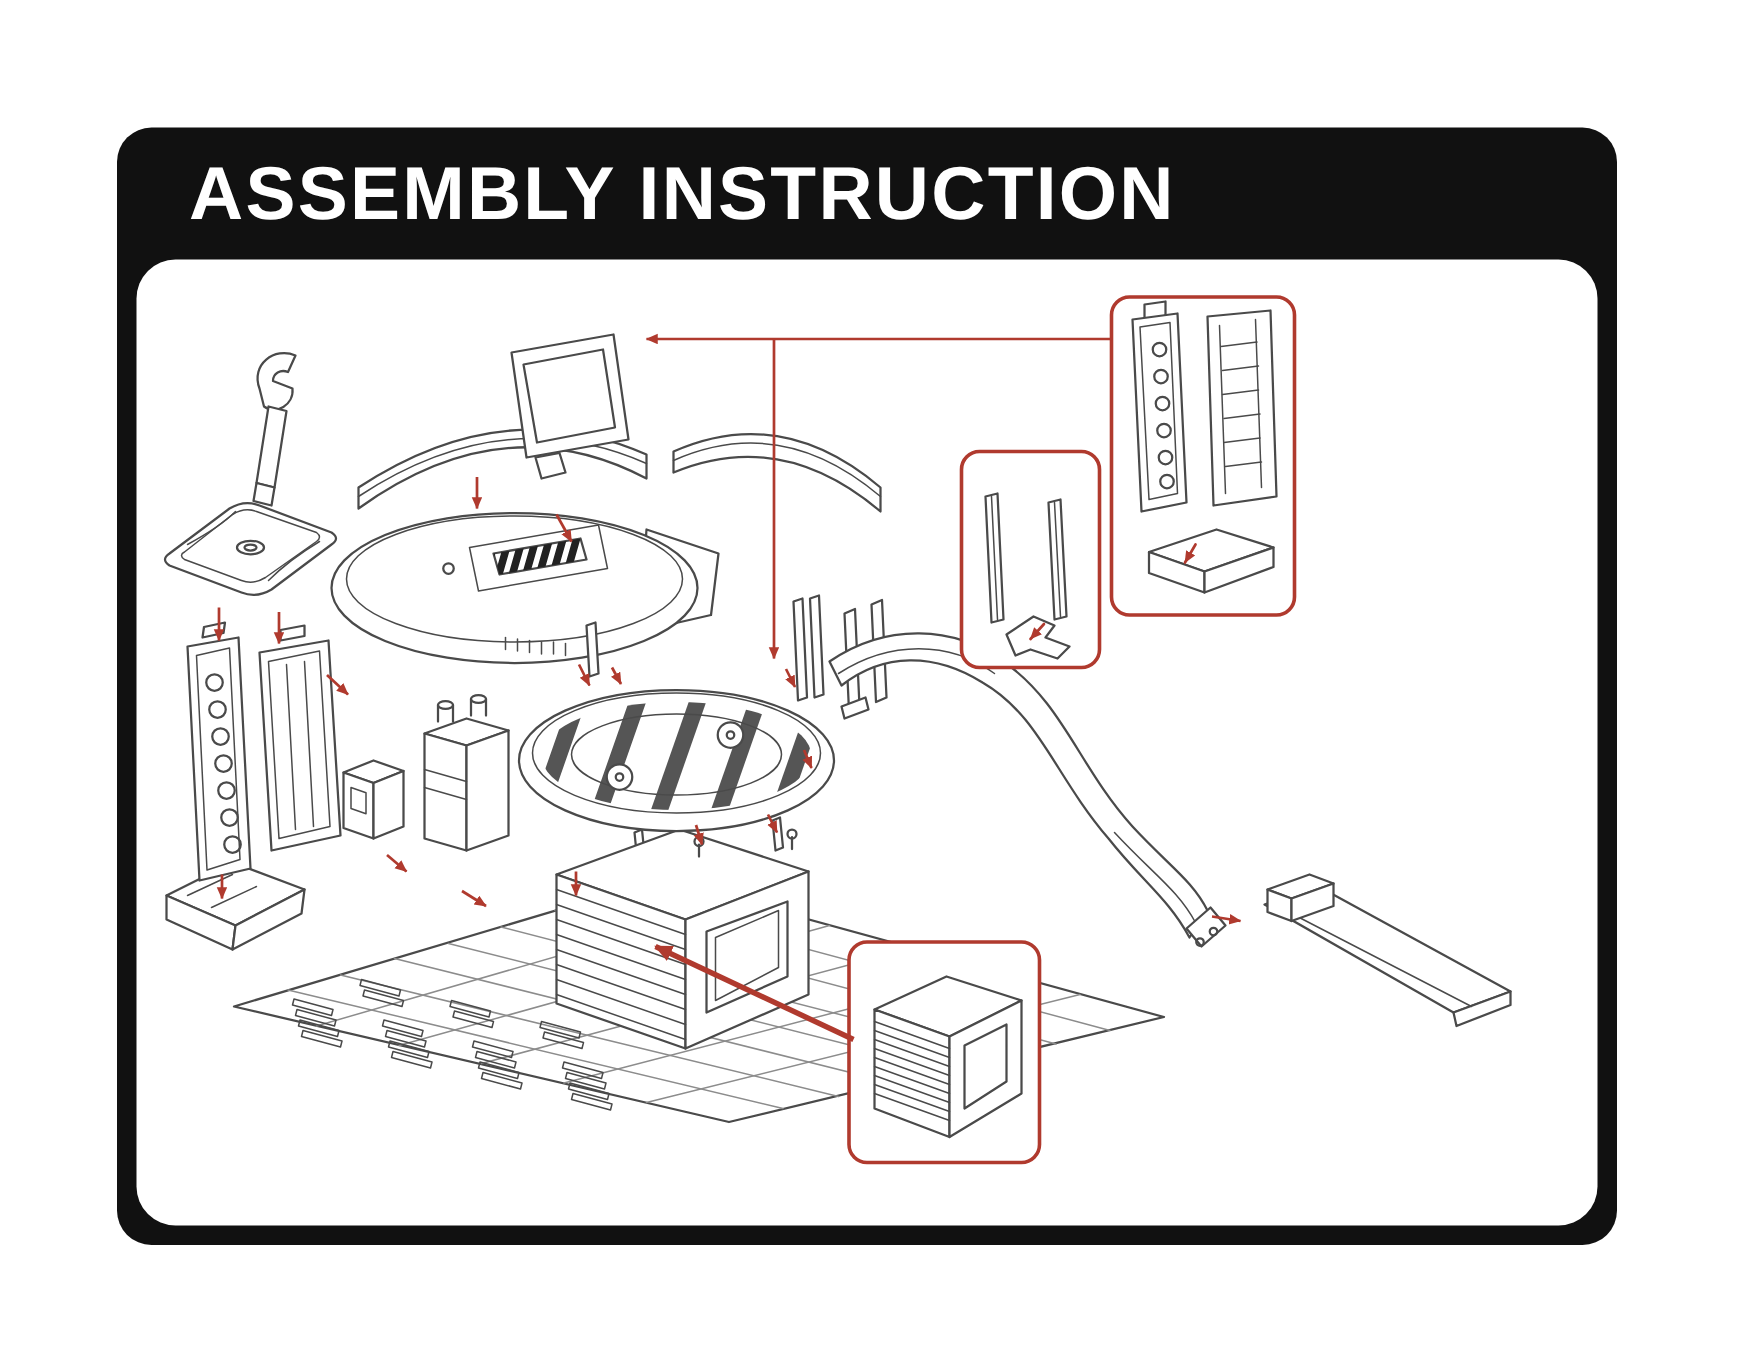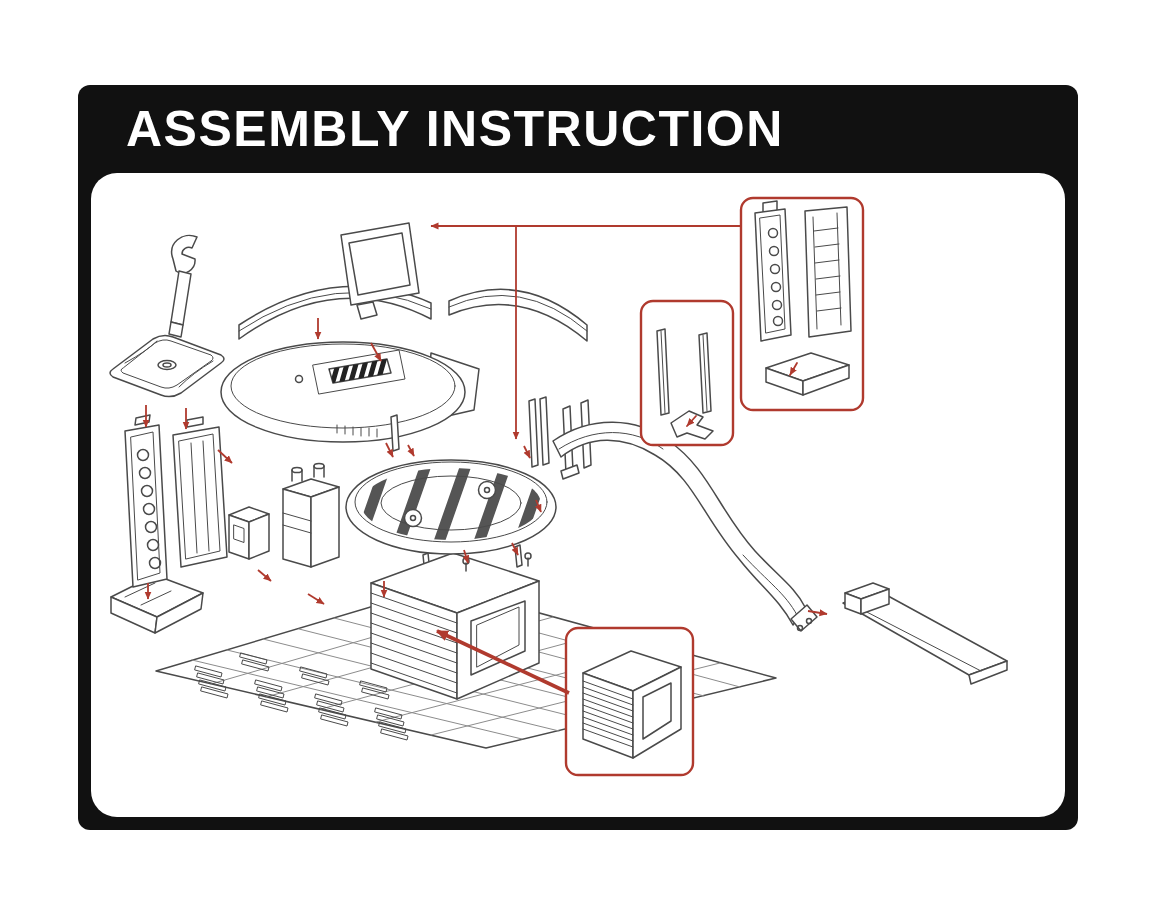--- a/index.html
+++ b/index.html
@@ -1,18 +1,18 @@
 <!DOCTYPE html>
 <html><head>
 <meta charset="utf-8">
 <style>
   html,body{margin:0;padding:0;background:#ffffff;}
   body{width:1169px;height:913px;position:relative;font-family:"Liberation Sans",sans-serif;overflow:hidden;}
   .sheet{position:absolute;inset:0;background:#ffffff;}
-  .frame{position:absolute;left:78px;top:85px;width:1000px;height:745px;background:#111111;border-radius:12px;}
+  .frame{position:absolute;left:78px;top:85px;width:1000px;height:745px;background:#111111;border-radius:23px;}
   .header{position:absolute;left:0;top:0;width:100%;height:88px;display:flex;align-items:center;}
   .header h1{margin:0 0 0 48px;color:#ffffff;font-size:50px;font-weight:bold;letter-spacing:1.5px;white-space:nowrap;}
   .canvas{position:absolute;left:13px;top:88px;width:974px;height:644px;background:#ffffff;border-radius:26px;overflow:hidden;}
   .canvas svg{display:block;width:100%;height:100%;}
   g.part{stroke:#4a4a4a;fill:none;stroke-width:1.5;stroke-linejoin:round;stroke-linecap:round;}
   .w{fill:#ffffff;}
   .grid{stroke:#8c8c8c;stroke-width:1;}
   .thin{stroke-width:1;}
   .red{stroke:#b03a2e;stroke-width:1.8;fill:none;}
   .redthick{stroke:#b03a2e;stroke-width:3.6;fill:none;}

